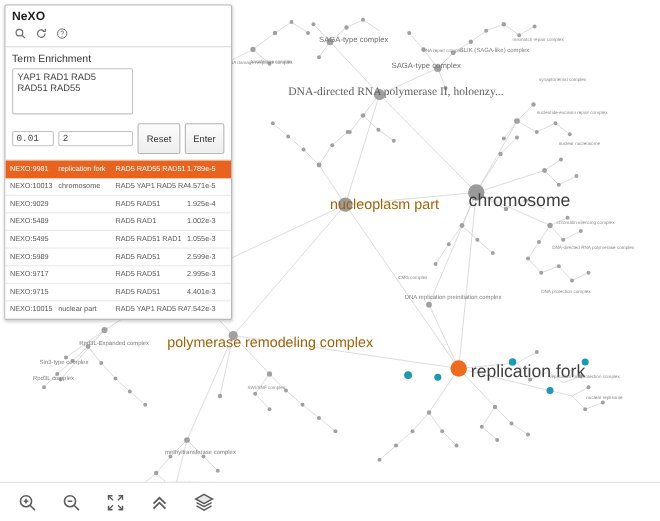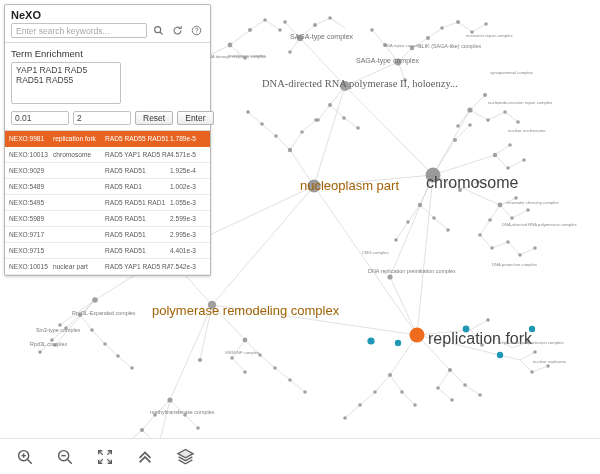--- a/index.html
+++ b/index.html
@@ -154,34 +154,34 @@
     resize: none;
     font-family: "Liberation Sans", sans-serif;
   }
   .filter-row {
     display: flex;
     align-items: center;
     gap: 4px;
     padding: 0 6px 5px 6px;
   }
   .num-input {
-    width: 58px;
+    width: 38px;
     height: 14px;
     border: 1px solid #c2c2c2;
     border-radius: 2px;
     font-size: 8.5px;
     padding: 0 3px;
     color: #444;
     box-sizing: border-box;
-    font-family: Liberation Sans, sans-serif;
+    font-family: Liberation Mono, monospace;
     background: #fff;
   }
   .num-input.wide { flex: 1; }
   .pbtn {
-    height: 14px;
+    height: 28px;
     padding: 0 7px;
     font-size: 8.5px;
     border: 1px solid #b5b5b5;
     border-radius: 2px;
     background: linear-gradient(#fdfdfd, #ededed);
     color: #333;
     cursor: pointer;
     font-family: "Liberation Sans", sans-serif;
     line-height: 12px;
     text-align: center;
@@ -474,21 +474,20 @@
         <div class="net-label tiny" style="left: 492px; top: 262px;">DNA protection complex</div>
         <div class="net-label tiny" style="left: 500px; top: 340px;">replication fork protection complex</div>
         <div class="net-label tiny" style="left: 533px; top: 359px;">nuclear replisome</div>
       </div>
   </div>
 
   <div id="panel">
     <div id="panel-title">NeXO</div>
 
     <div class="search-row">
-      <input class="search-input" type="text" placeholder="Enter search keywords..." style="">
       <span class="icon-btn">
         <svg width="11" height="11" viewBox="0 0 16 16" fill="none" stroke="currentColor" stroke-width="1.6">
           <circle cx="6.8" cy="6.8" r="4.4"></circle>
             <path d="M10.2 10.2 L14 14"></path>
         </svg>
       </span>
       <span class="icon-btn">
         <svg width="11" height="11" viewBox="0 0 16 16" fill="none" stroke="currentColor" stroke-width="1.5">
           <path d="M13 8a5 5 0 1 1-1.6-3.6"></path>
             <path d="M13.4 1.6 L13.4 5.1 L9.9 5.1"></path>

